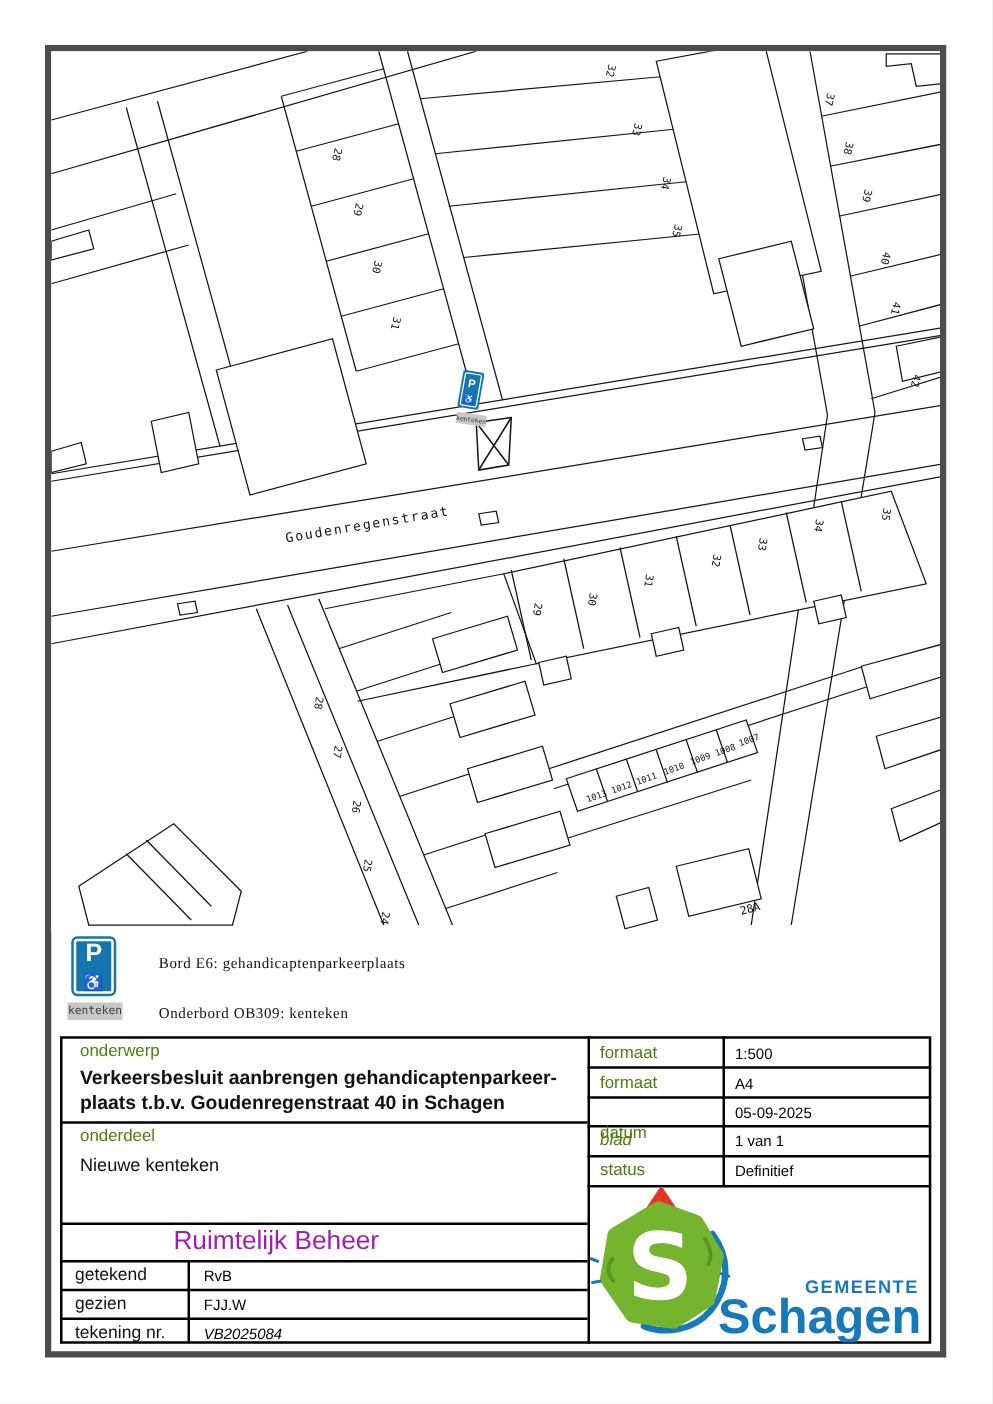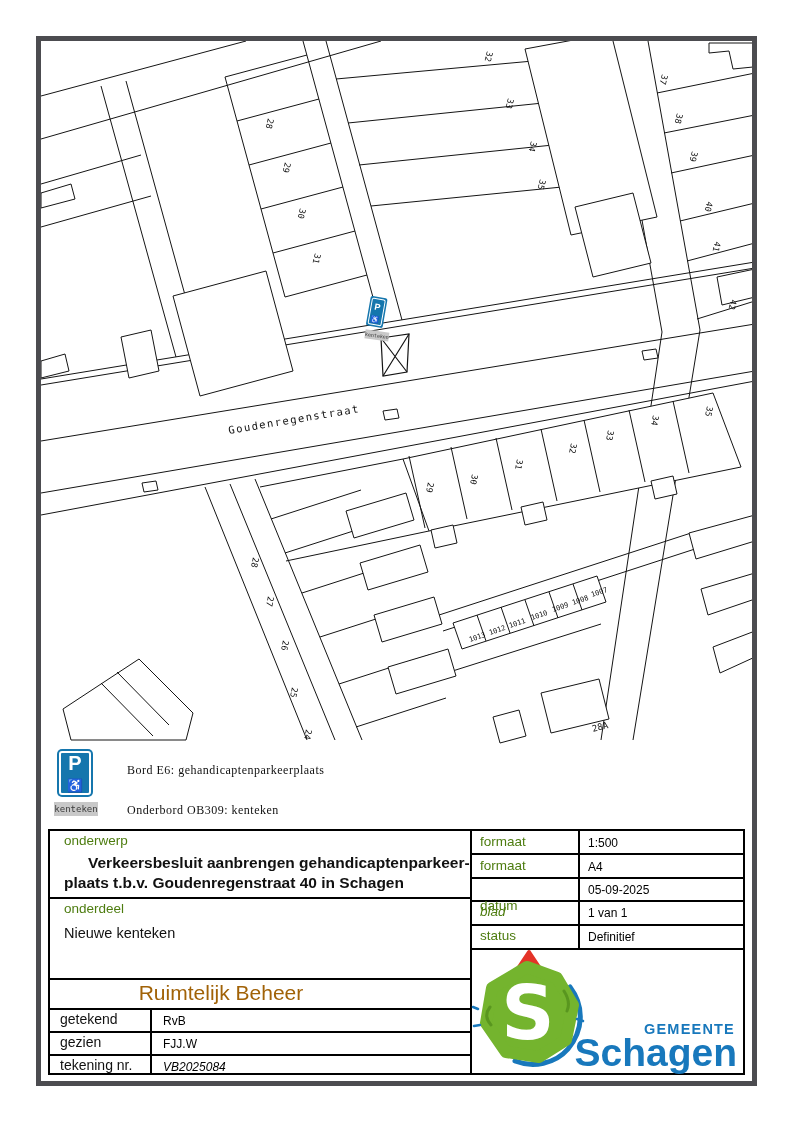--- a/index.html
+++ b/index.html
@@ -19,21 +19,21 @@
         font-family:"DejaVu Sans Mono",monospace;font-size:9px;line-height:14px;text-align:center;color:#3c3c3c;}
   .legend-line{position:absolute;left:127px;font-family:Liberation Serif, serif;font-size:12px;color:#111;letter-spacing:0.5px;}
 
   
   .tb-outer{position:absolute;left:48px;top:829px;width:697px;height:246px;border:2px solid #000;box-sizing:border-box;}
   .ln{position:absolute;background:#000;}
   .tb-text{position:absolute;white-space:nowrap;}
   .lbl{font-size:13.5px;color:#4d7c0f;}
   .val{font-size:12px;color:#000;}
   .title-bold{font-size:15.5px;font-weight:bold;}
-  .rb-title{position:absolute;left:48px;top:981px;width:346px;text-align:center;font-size:21px;color:#a16207;}
+  .rb-title{position:absolute;left:48px;top:981px;width:346px;text-align:center;font-size:21px;color:#a21caf;}
   .logo-svg{position:absolute;left:471px;top:949px;}
 </style>
 </head>
 <body>
 
 <div class="page">
   <div class="frame"></div>
 
   <svg class="map-svg" width="711" height="705" viewBox="0 0 711 705">
     <rect x="0" y="0" width="711" height="705" fill="#ffffff"></rect>
@@ -178,21 +178,21 @@
   <div class="ln" style="left:48px;top:1031px;width:422px;height:1.5px;"></div>
   <div class="ln" style="left:48px;top:1054px;width:422px;height:1.5px;"></div>
 
   <div class="ln" style="left:470px;top:853px;width:275px;height:1.5px;"></div>
   <div class="ln" style="left:470px;top:877px;width:275px;height:1.5px;"></div>
   <div class="ln" style="left:470px;top:900px;width:275px;height:1.5px;"></div>
   <div class="ln" style="left:470px;top:924px;width:275px;height:1.5px;"></div>
   <div class="ln" style="left:470px;top:948px;width:275px;height:1.5px;"></div>
 
   <div class="tb-text lbl" style="left:64px;top:833px;">onderwerp</div>
-  <div class="tb-text title-bold" style="left:64px;top:854px;margin-left:24px;">Verkeersbesluit aanbrengen gehandicaptenparkeer-</div>
+  <div class="tb-text title-bold" style="left:64px;top:854px;">Verkeersbesluit aanbrengen gehandicaptenparkeer-</div>
   <div class="tb-text title-bold" style="left:64px;top:874px;">plaats t.b.v. Goudenregenstraat 40 in Schagen</div>
   <div class="tb-text lbl" style="left:64px;top:901px;">onderdeel</div>
   <div class="tb-text" style="left:64px;top:925px;font-size:14.5px;">Nieuwe kenteken</div>
 
   <div class="tb-text lbl" style="left:480px;top:834px;">formaat</div>
   <div class="tb-text val" style="left:588px;top:836px;">1:500</div>
   <div class="tb-text lbl" style="left:480px;top:858px;">formaat</div>
   <div class="tb-text val" style="left:588px;top:860px;">A4</div>
   <div class="tb-text lbl" style="left:480px;top:898px;text-align:center;">datum</div>
   <div class="tb-text val" style="left:588px;top:883px;">05-09-2025</div>

